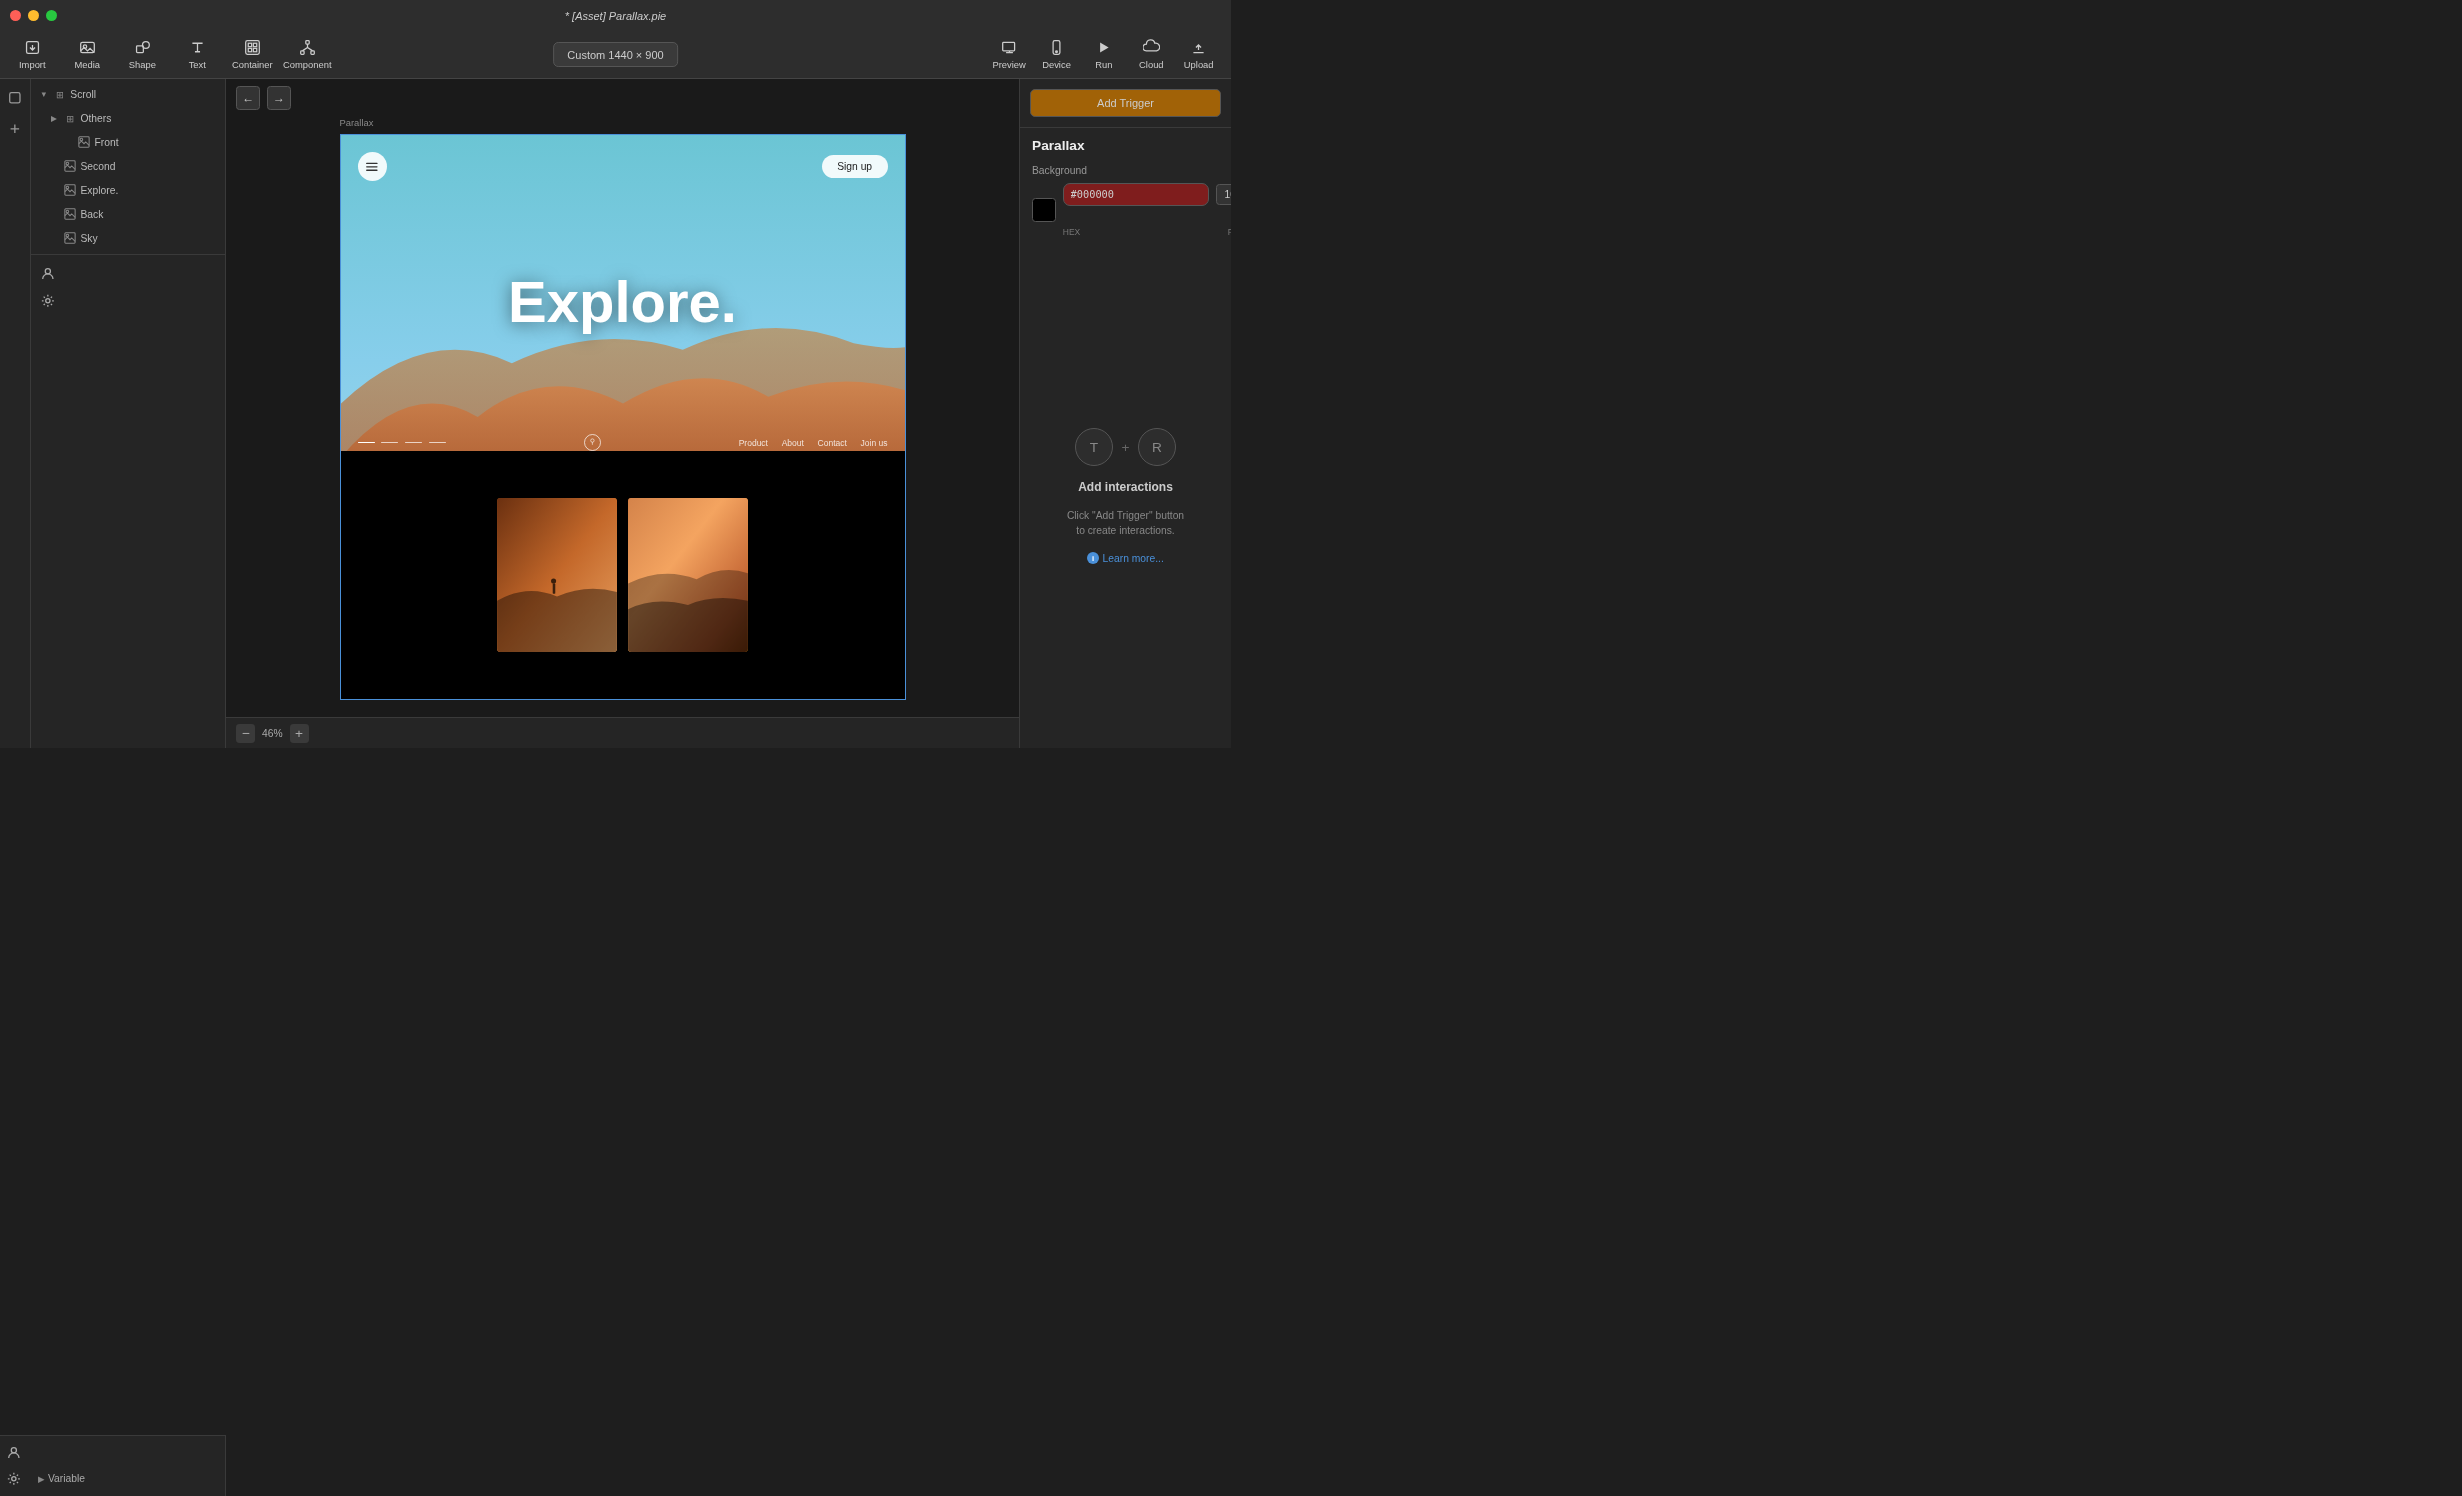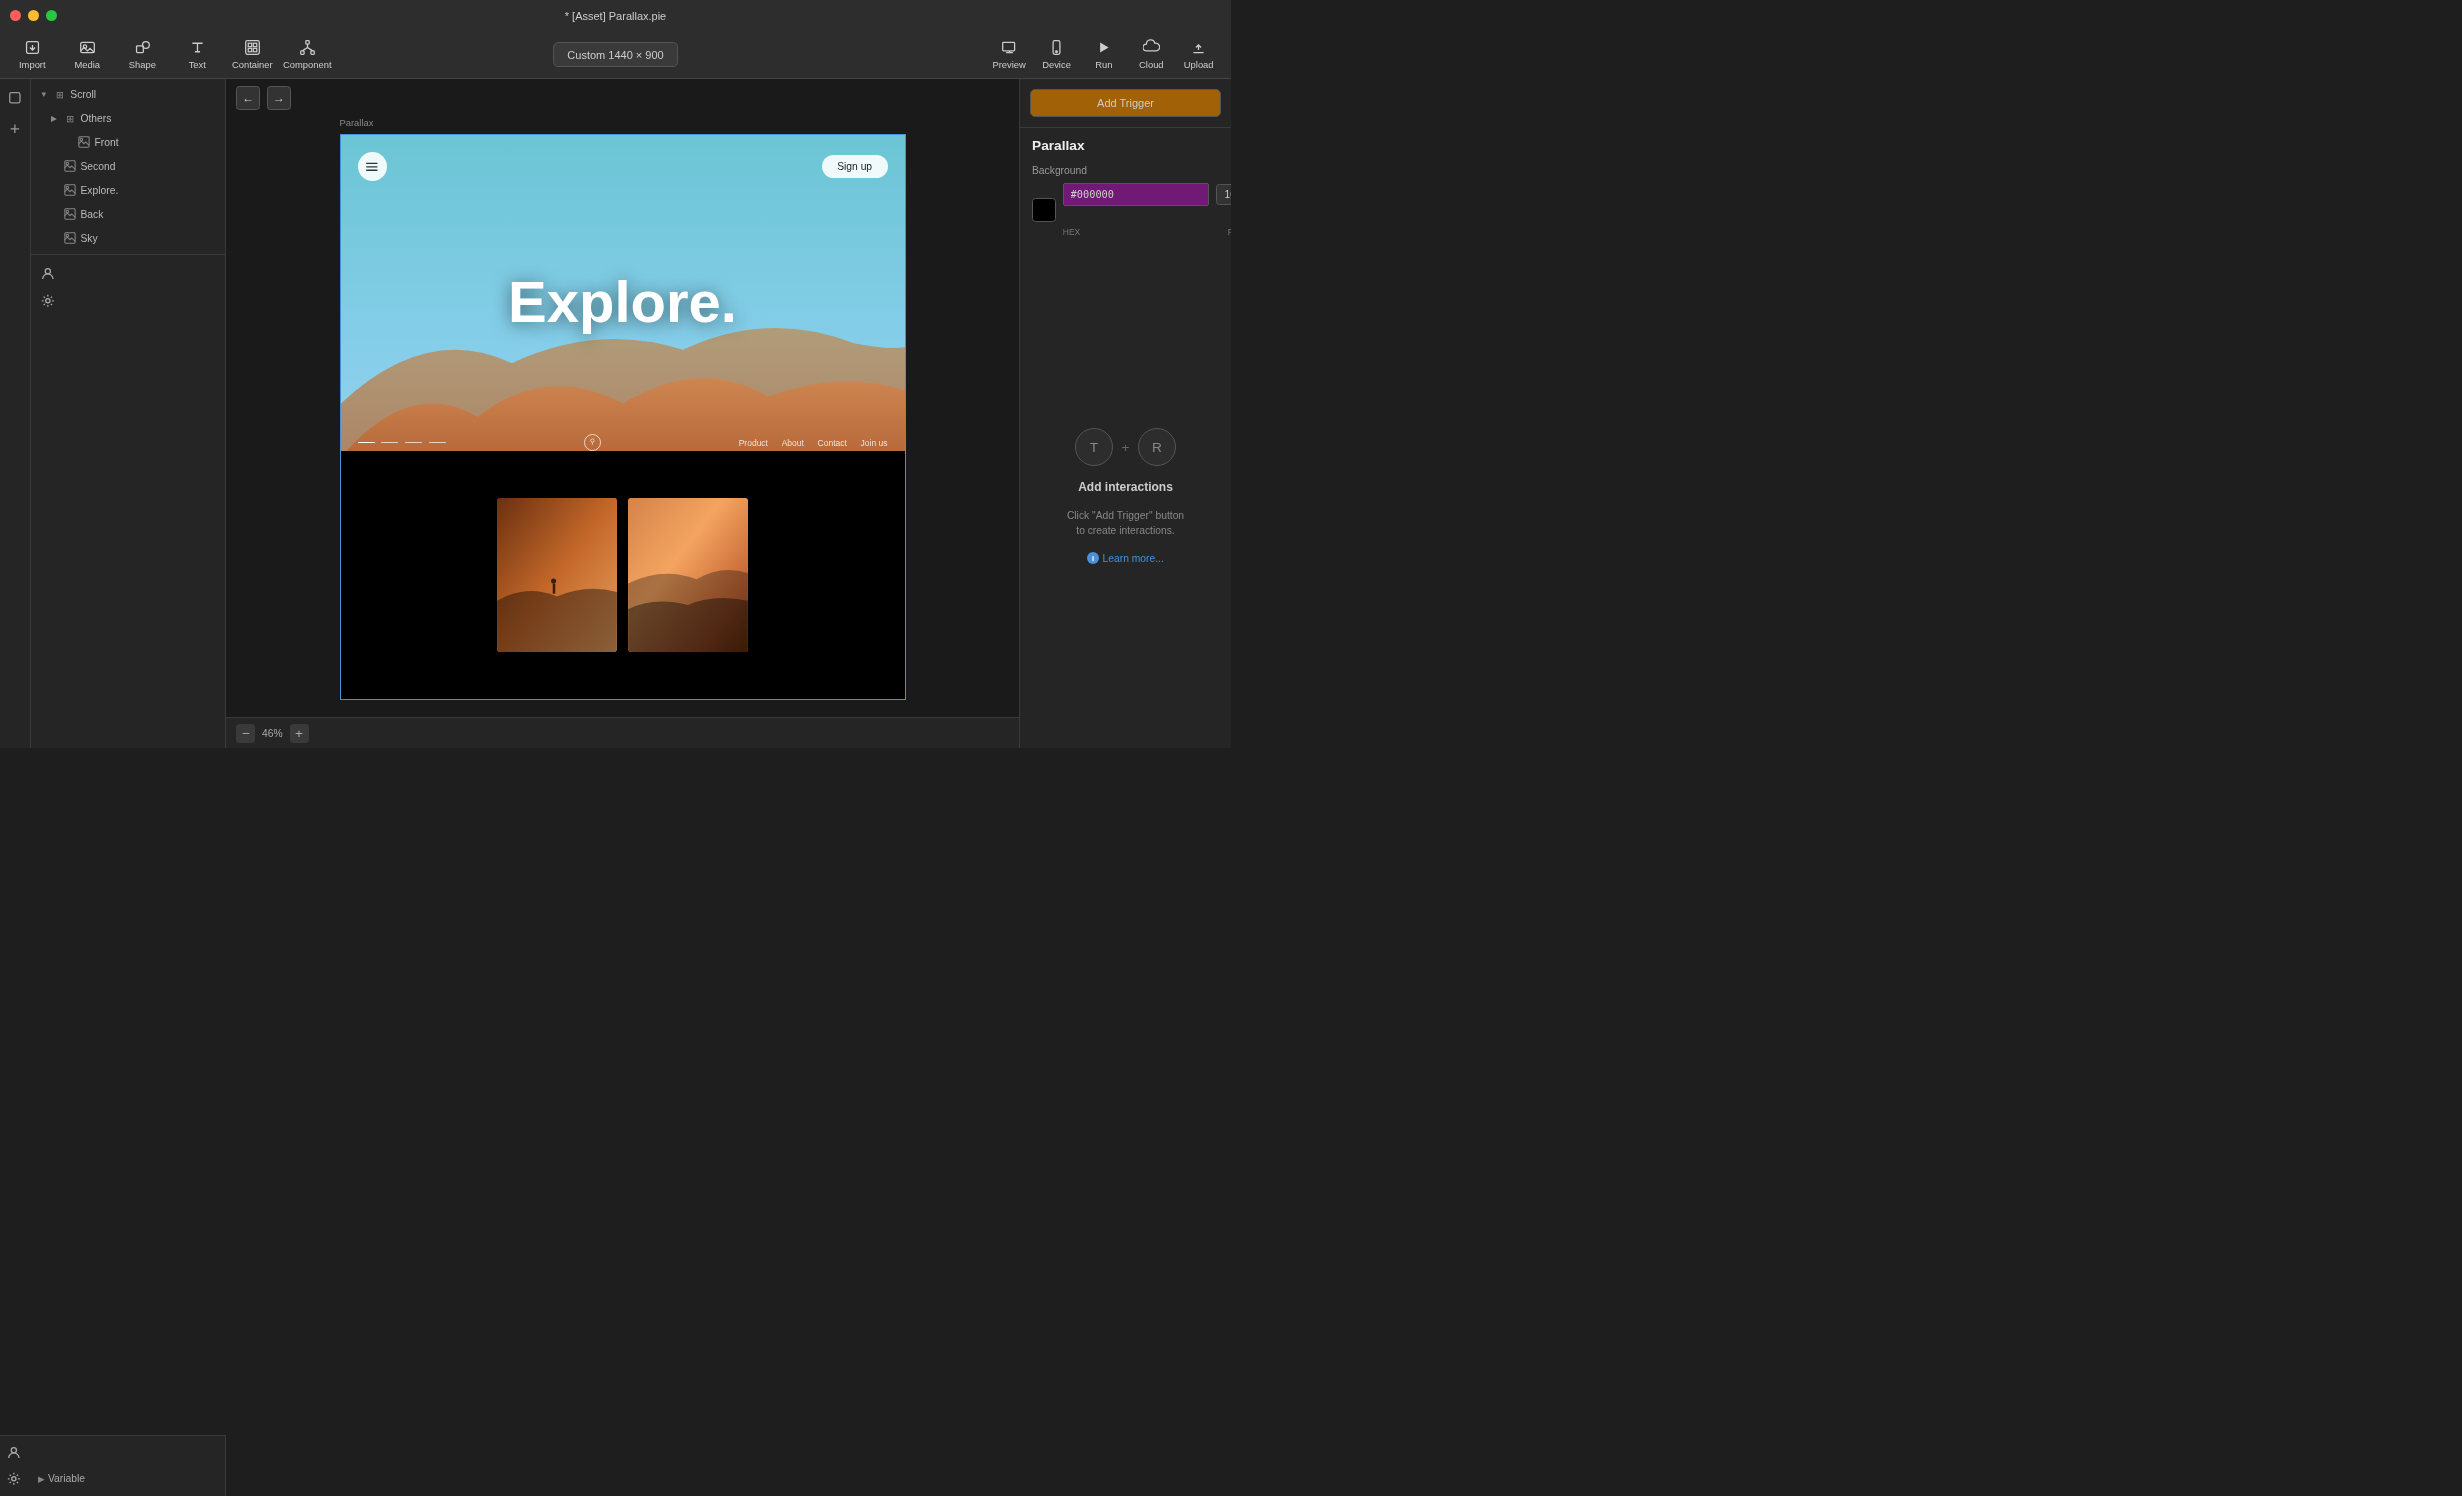--- a/index.html
+++ b/index.html
@@ -35,20 +35,21 @@
       width: 11px;
       height: 11px;
       border-radius: 50%;
     }
     .tl-red { background: #ff5f57; }
     .tl-yellow { background: #febc2e; }
     .tl-green { background: #28c840; }
     .titlebar-title {
       font-size: 11px;
       color: #ccc;
+      font-style: italic;
     }
 
     
     .toolbar {
       background: #2d2d2d;
       height: 48px;
       display: flex;
       align-items: center;
       border-bottom: 0.9px solid #444;
       flex-shrink: 0;
@@ -456,23 +457,23 @@
     .color-swatch {
       width: 24px;
       height: 24px;
       border-radius: 3.4px;
       background: #000;
       border: 0.9px solid #555;
       flex-shrink: 0;
     }
     .hex-input {
       flex: 1;
-      background: #701a75;
+      background: #7f1d1d;
       border: 0.9px solid #555;
-      border-radius: 2px;
+      border-radius: 7px;
       padding: 4.3px 6.8px;
       color: #ccc;
       font-size: 10.3px;
       font-family: monospace;
     }
     .fill-input {
       width: 34px;
       background: #333;
       border: 0.9px solid #555;
       border-radius: 3.4px;

